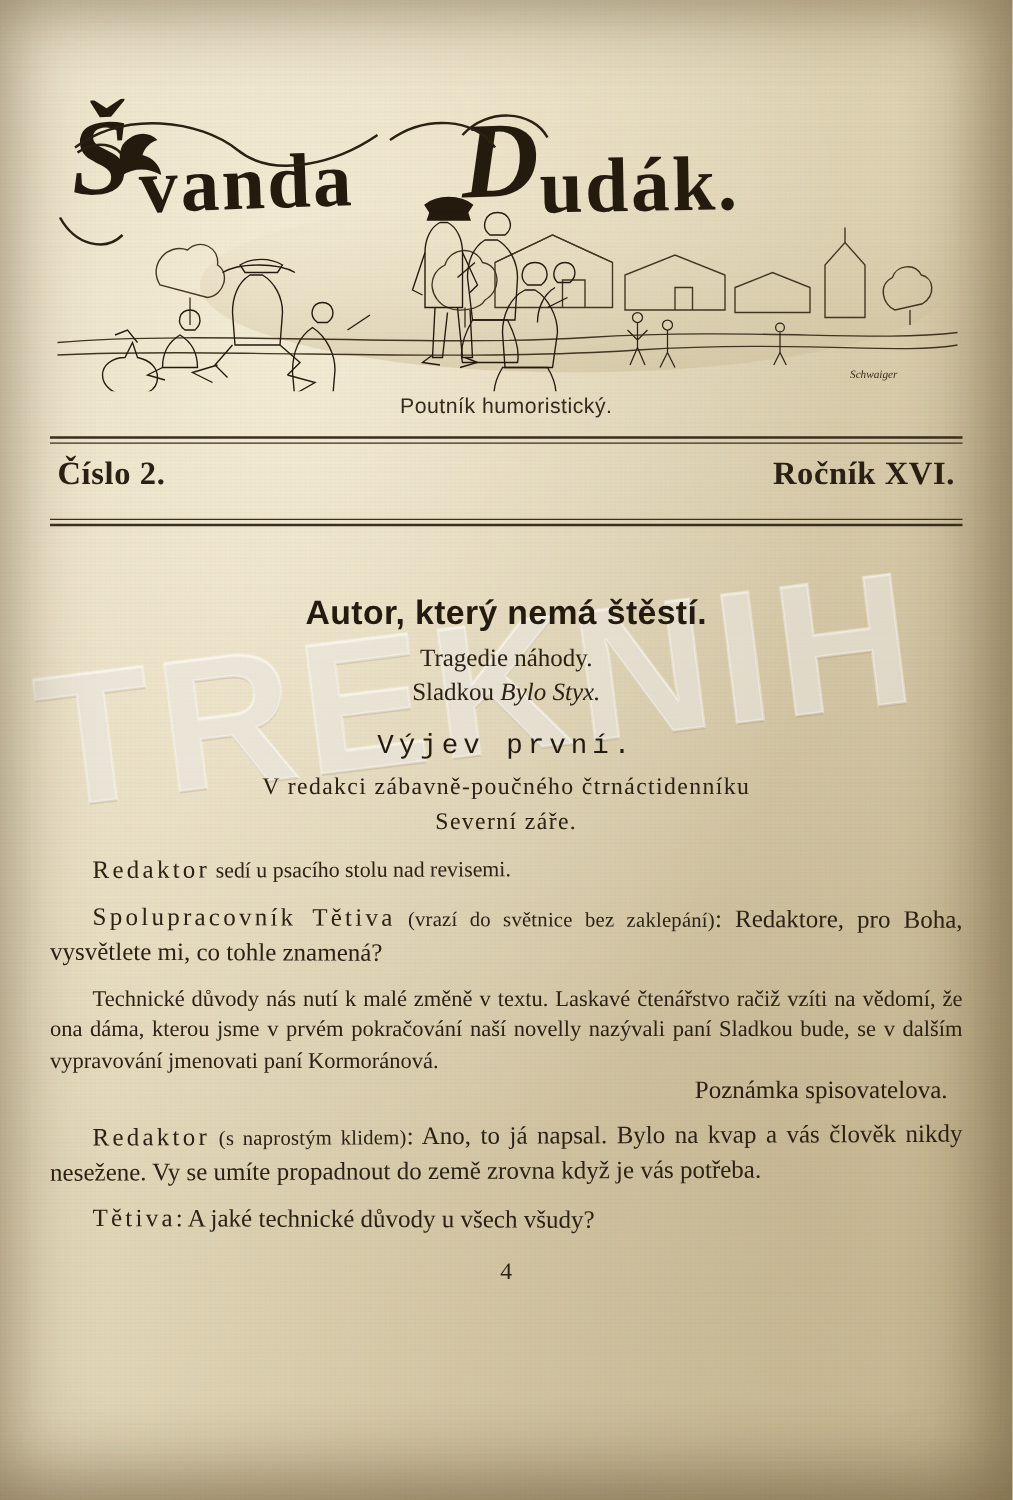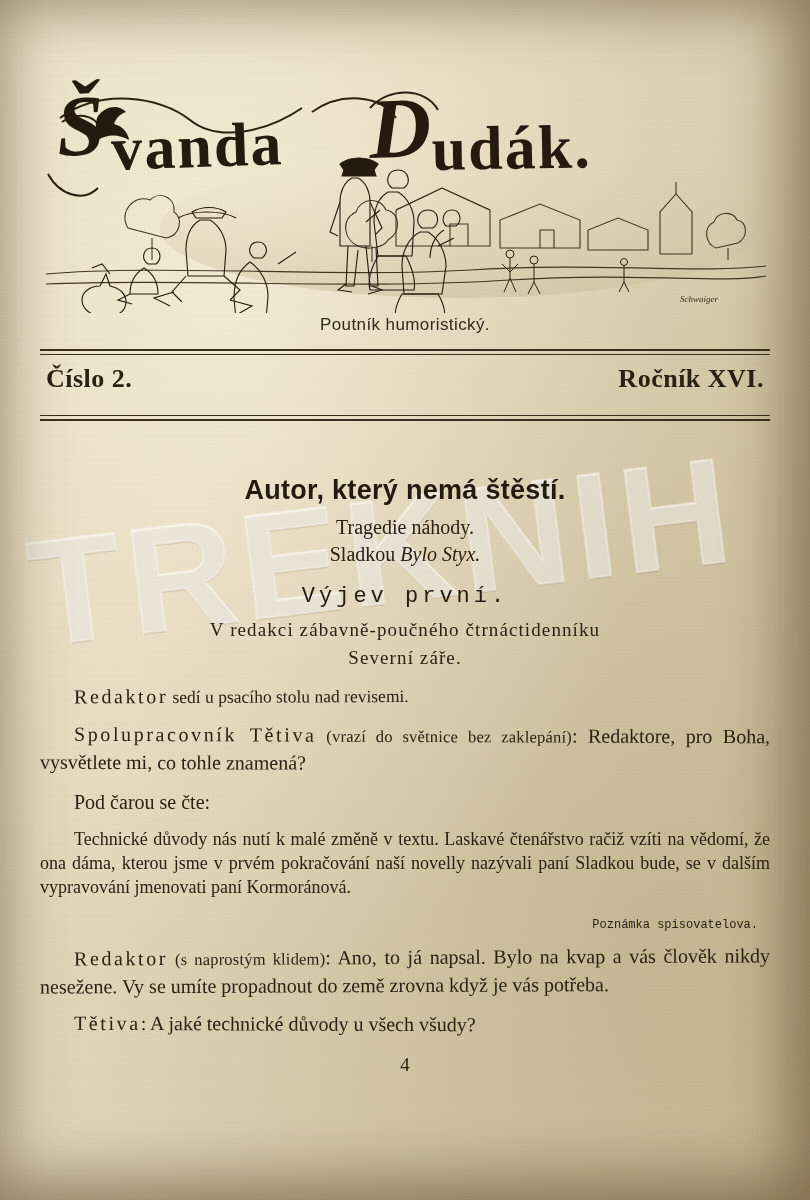--- a/index.html
+++ b/index.html
@@ -168,24 +168,23 @@
 
   .note {
     font-size: 18px;
     line-height: 1.35;
     margin-top: 10px;
     text-align: justify;
     color: #2b2114;
   }
   .note-sig {
     text-align: right;
-    font-size: 12px;
-    margin-top: 18px;
+    font-size: 20px;
+    margin-top: 1px;
     padding-right: 12px;
-    font-family: Liberation Mono, monospace;
   }
 
   .pagenum {
     text-align: center;
     font-size: 19px;
     margin-top: 16px;
     color: #2b2114;
   }
 
   
@@ -356,21 +355,20 @@
 
       <div class="para indent tilt1">
         <span class="sp">Redaktor</span><span class="smallish"> sedí u psacího stolu nad revisemi.</span>
       </div>
 
       <div class="para indent tilt2">
         <span class="sp">Spolupracovník Tětiva</span><span class="small"> (vrazí do světnice bez zaklepání)</span><span>: Redaktore, pro Boha, vysvětlete mi, co tohle znamená?</span>
       </div>
 
 
-      <div class="para indent">Pod čarou se čte:</div>
 
       <div class="note" style="text-indent:34px">Technické důvody nás nutí k malé změně v textu. Laskavé čtenářstvo račiž vzíti na vědomí, že ona dáma, kterou jsme v prvém pokračování naší novelly nazývali paní Sladkou bude, se v dalším vypravování jmenovati paní Kormoránová.</div>
 
       <div class="note-sig">Poznámka spisovatelova.</div>
 
       <div class="para indent tilt1">
         <span class="sp">Redaktor</span><span class="small"> (s naprostým klidem)</span><span>: Ano, to já napsal. Bylo na kvap a vás člověk nikdy nesežene. Vy se umíte propadnout do země zrovna když je vás potřeba.</span>
       </div>
 
       <div class="para indent tilt2">

